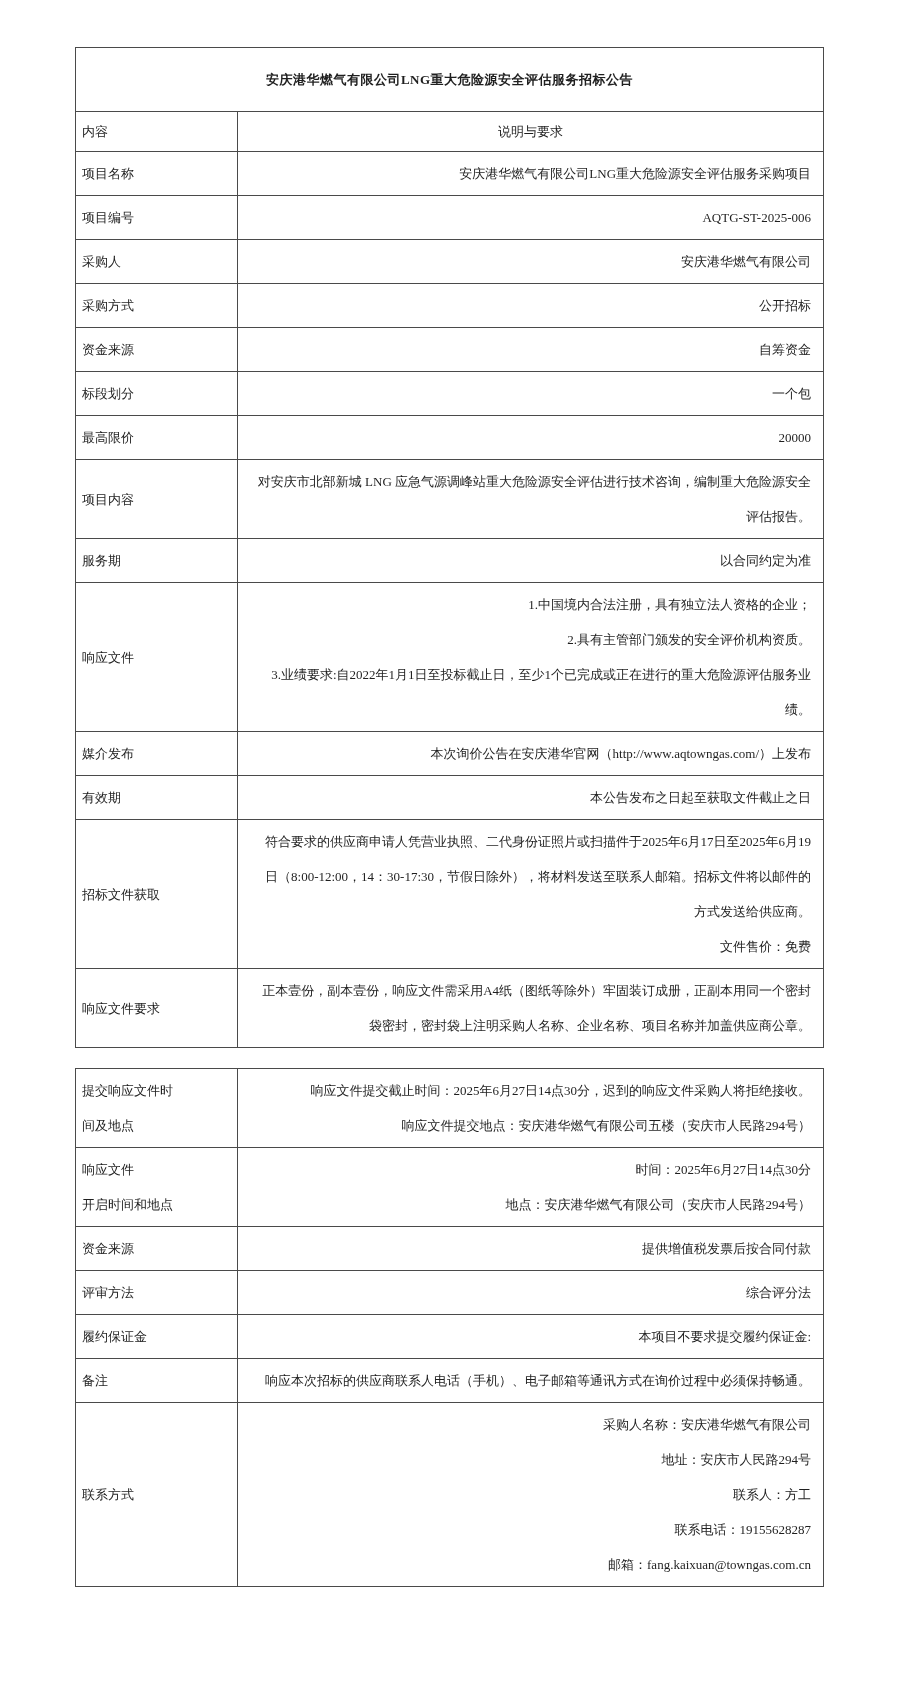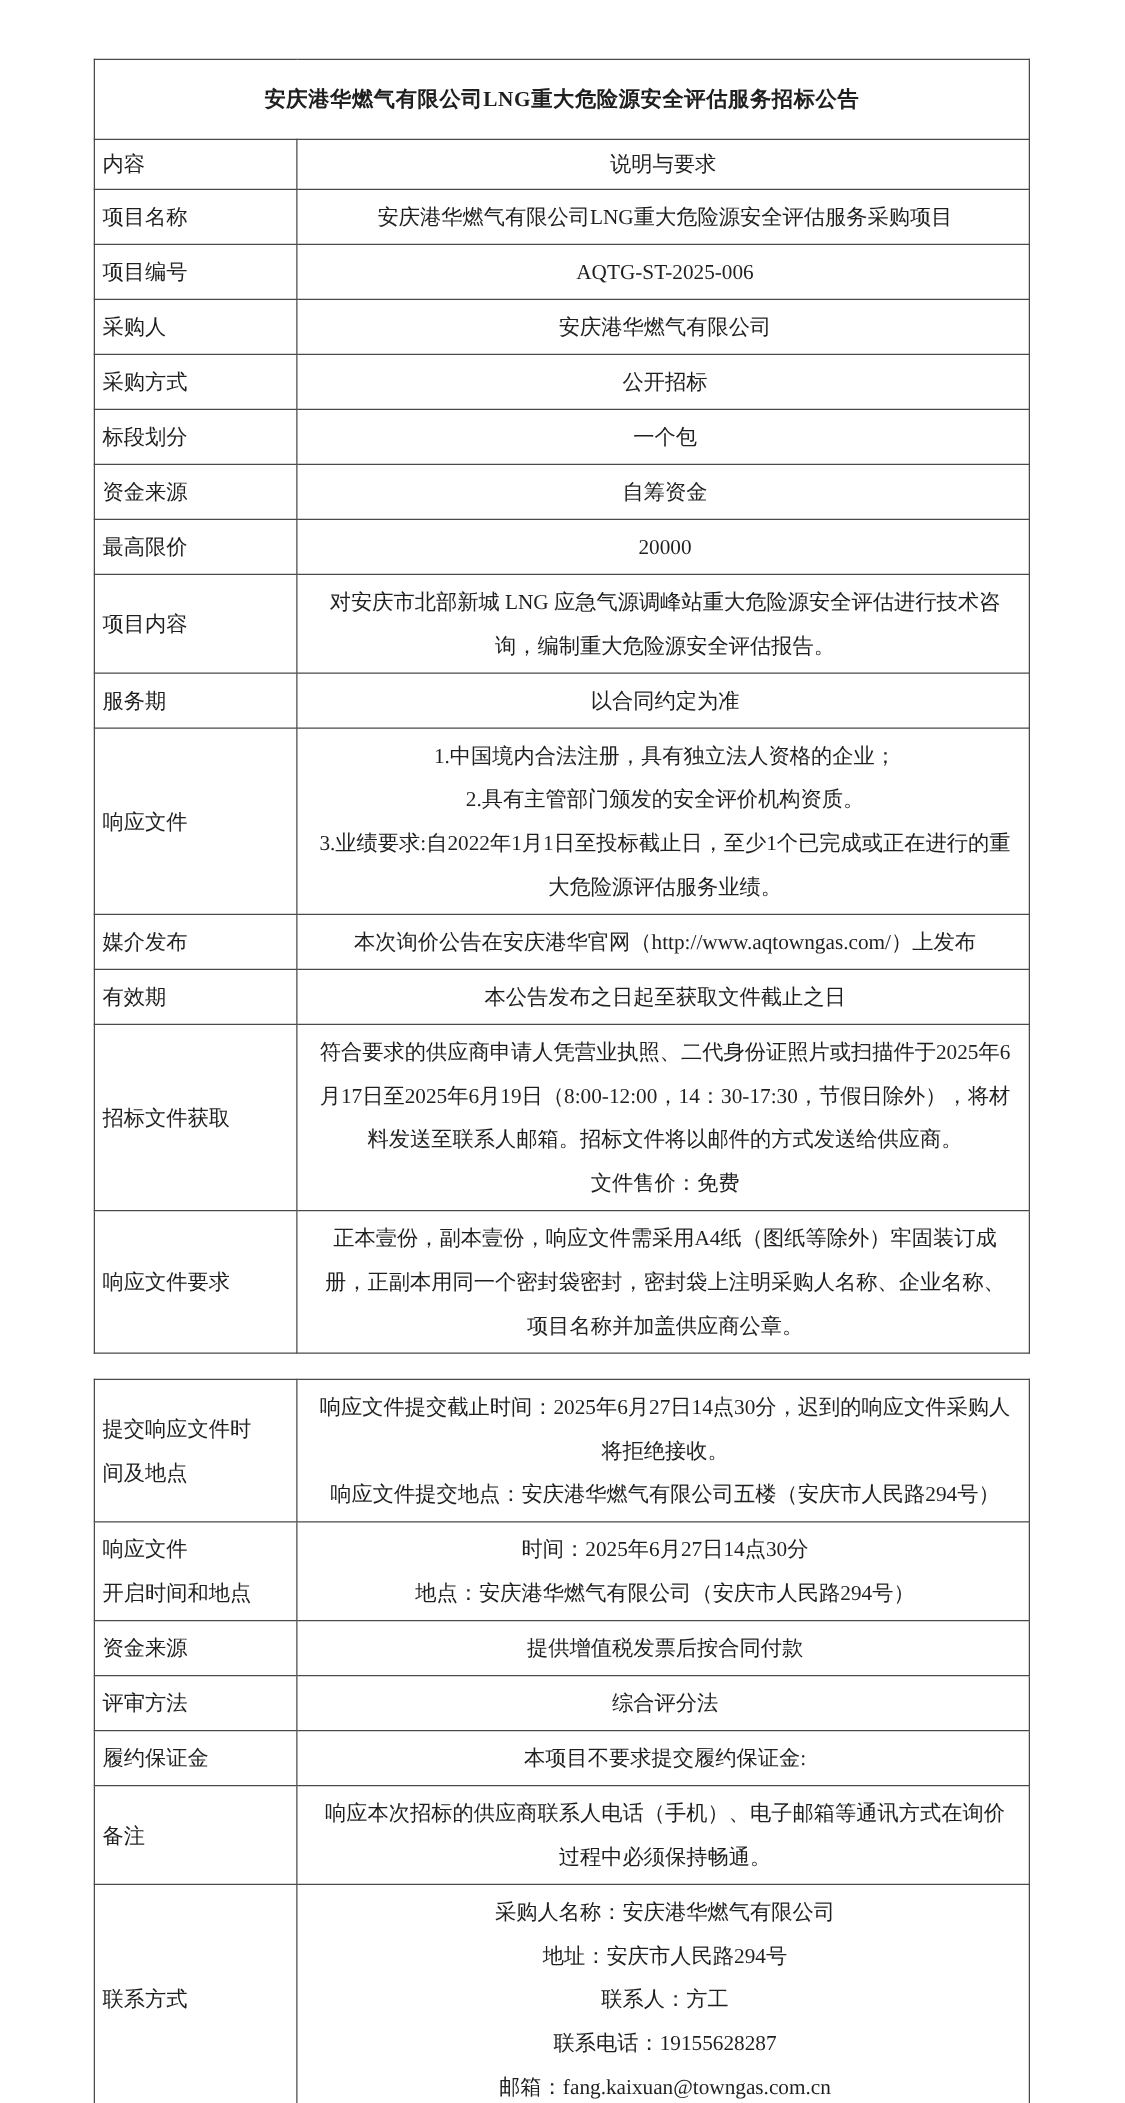--- a/index.html
+++ b/index.html
@@ -17,40 +17,40 @@
     padding: 47px 75px 40px 75px;
   }
   table.doc-table {
     border-collapse: collapse;
     width: 748px;
     table-layout: fixed;
   }
   table.doc-table td {
     border: 1px solid #4a4a4a;
     color: #1f1f1f;
-    font-size: 17px;
+    font-size: 13px;
     line-height: 35px;
     vertical-align: middle;
     box-sizing: border-box;
     word-break: break-all;
   }
   td.title-cell {
     text-align: center;
     font-weight: bold;
     font-size: 22px;
     line-height: 30px;
     padding: 14px 10px;
     letter-spacing: 0.5px;
   }
   td.label-cell {
     padding: 4px 6px;
     white-space: pre-line;
   }
   td.value-cell {
-    text-align: center;
+    text-align: right;
     padding: 4px 12px 4px 15px;
     white-space: pre-line;
   }
   td.head-label { padding: 2px 6px; }
   td.head-value { text-align: center; padding: 2px 6px; }
   table.table2 { margin-top: 20px; }
   col.c1 { width: 162px; }
   col.c2 { width: 586px; }
 </style>
 </head>
@@ -81,26 +81,26 @@
         </tr>
         <tr>
           <td class="label-cell">采购人</td>
           <td class="value-cell">安庆港华燃气有限公司</td>
         </tr>
         <tr>
           <td class="label-cell">采购方式</td>
           <td class="value-cell">公开招标</td>
         </tr>
         <tr>
+          <td class="label-cell">资金来源</td>
+          <td class="value-cell">自筹资金</td>
+        </tr>
+        <tr>
           <td class="label-cell">标段划分</td>
           <td class="value-cell">一个包</td>
-        </tr>
-        <tr>
-          <td class="label-cell">资金来源</td>
-          <td class="value-cell">自筹资金</td>
         </tr>
         <tr>
           <td class="label-cell">最高限价</td>
           <td class="value-cell">20000</td>
         </tr>
         <tr>
           <td class="label-cell">项目内容</td>
           <td class="value-cell">对安庆市北部新城 LNG 应急气源调峰站重大危险源安全评估进行技术咨询，编制重大危险源安全评估报告。</td>
         </tr>
         <tr>

